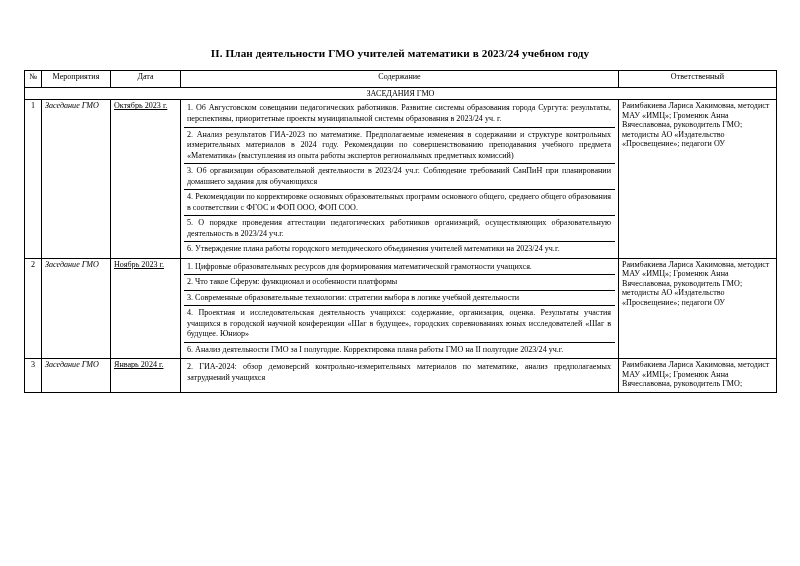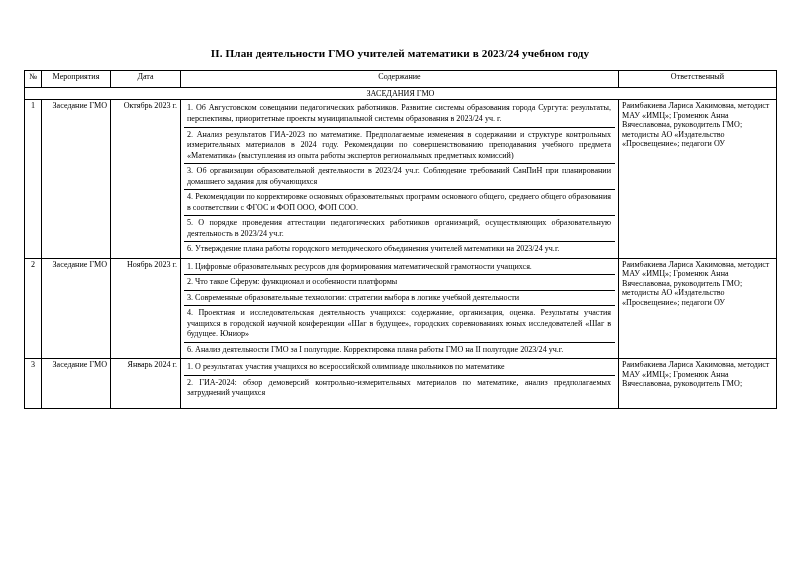--- a/index.html
+++ b/index.html
@@ -67,22 +67,22 @@
     text-align: center;
     font-weight: bold;
     font-size: 8.4px;
     vertical-align: middle;
     padding: 2px 0;
   }
   td.num, td.event, td.date {
     text-align: center;
     padding-top: 3px;
   }
-  td.event { text-align: right; }
-  td.date  { text-align: right; }
+  td.event { text-align: left; font-style: italic; }
+  td.date  { text-align: left; text-decoration: underline; }
 
   
   table.items {
     width: 100%;
     border-collapse: collapse;
     table-layout: fixed;
   }
   table.items td {
     border: none;
     border-bottom: 1px solid #000000;
@@ -197,23 +197,20 @@
         <td class="resp">Раимбакиева Лариса Хакимовна, методист МАУ «ИМЦ»; Громенюк Анна Вячеславовна, руководитель ГМО; методисты АО «Издательство «Просвещение»; педагоги ОУ</td>
       </tr>
 
       <tr>
         <td class="num">3</td>
         <td class="event">Заседание ГМО</td>
         <td class="date">Январь 2024 г.</td>
         <td class="content-cell">
           <table class="items">
             <tbody>
-                <tr>
-                  <td>1. О результатах участия учащихся во всероссийской олимпиаде школьников по математике</td>
-                </tr>
             <tr>
                   <td style="padding-bottom:8px">2. ГИА-2024: обзор демоверсий контрольно-измерительных материалов по математике, анализ предполагаемых затруднений учащихся</td>
                 </tr>
           </tbody>
             </table>
         </td>
         <td class="resp">Раимбакиева Лариса Хакимовна, методист МАУ «ИМЦ»; Громенюк Анна Вячеславовна, руководитель ГМО;</td>
       </tr>
     </tbody>
   </table>

